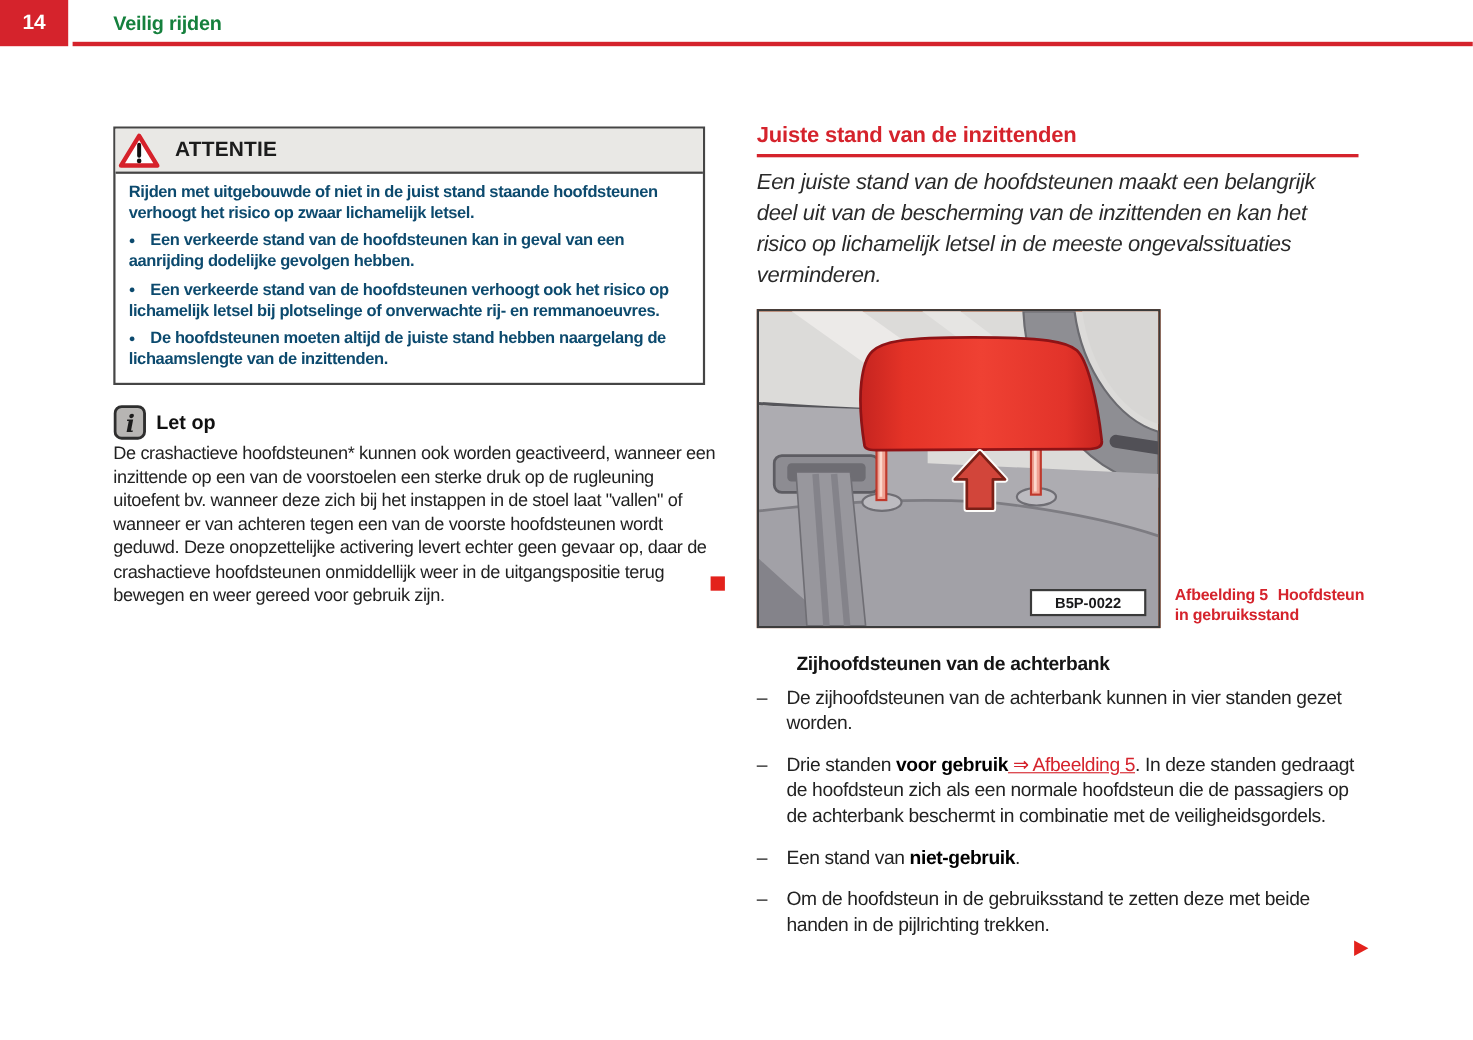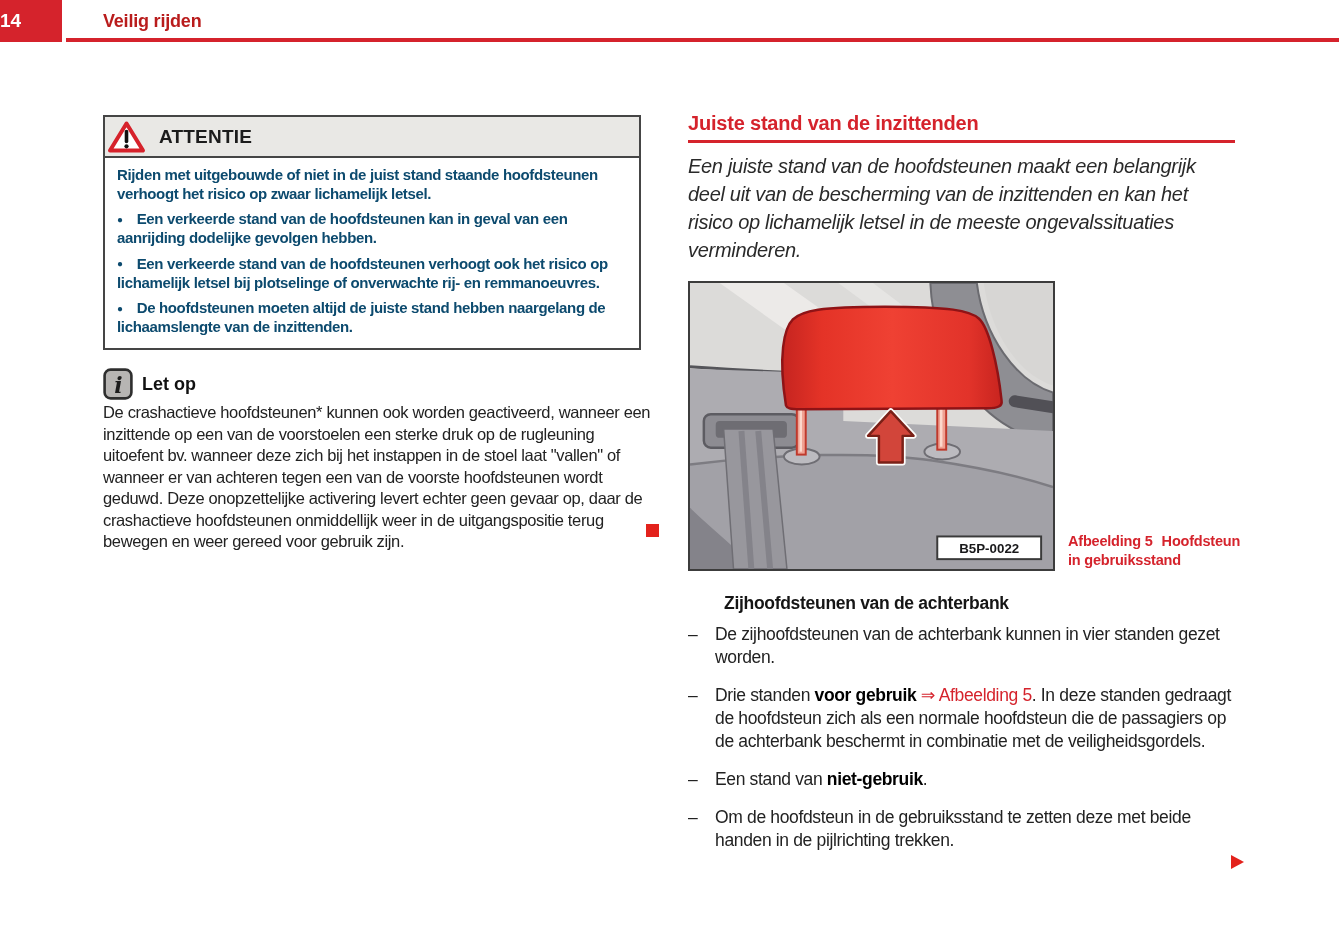--- a/index.html
+++ b/index.html
@@ -7,23 +7,23 @@
     --marker:#e3221c;
     --head-gray:#e9e8e5;
   }
   *{box-sizing:border-box;margin:0;padding:0;}
   html,body{background:#ffffff;}
   body{font-family:"Liberation Sans","DejaVu Sans",sans-serif;color:#1d1d1d;}
   .page{position:relative;width:1339px;height:945px;background:#fff;overflow:hidden;}
 
   
   .page-num{position:absolute;left:0;top:0;width:62px;height:42px;background:var(--red);
-    color:#fff;font-weight:700;font-size:19px;display:flex;align-items:center;justify-content:flex-start;}
+    color:#fff;font-weight:700;font-size:19px;display:flex;align-items:center;justify-content:center;}
   .header-rule{position:absolute;left:66px;right:0;top:38px;height:4px;background:var(--red);}
-  .page-title{position:absolute;left:103px;top:11px;font-size:18px;font-weight:700;color:#b91c1c;letter-spacing:-0.2px;}
+  .page-title{position:absolute;left:103px;top:11px;font-size:18px;font-weight:700;color:#15803d;letter-spacing:-0.2px;}
 
   
   .warn-box{position:absolute;left:103px;top:115px;width:538px;border:2px solid #454545;background:#fff;}
   .warn-head{height:41px;background:var(--head-gray);border-bottom:2px solid #454545;
     display:flex;align-items:center;padding:0 2px;gap:13px;}
   .warn-title{font-weight:700;font-size:19px;color:#1c1c1c;letter-spacing:0.2px;}
   .warn-body{padding:8px 9px 11px 12px;font-weight:700;font-size:15px;line-height:18.5px;
     color:#0c4a6e;letter-spacing:-0.35px;}
   .warn-body p{margin:0 0 7px;}
   .warn-body p:last-child{margin-bottom:0;}
@@ -49,21 +49,21 @@
   .fig-caption .cap-label{margin-right:9px;}
 
   .sub-head{position:absolute;left:724px;top:593px;font-size:17.5px;font-weight:700;color:#151515;letter-spacing:-0.3px;}
   .dash-list{position:absolute;left:688px;top:623px;width:552px;font-size:17.5px;line-height:23px;
     letter-spacing:-0.35px;color:#222;}
   .ditem{display:flex;margin-bottom:15px;}
   .ditem:last-child{margin-bottom:0;}
   .dash{width:27px;flex:none;}
   .dtext{flex:1;}
   .dtext b{font-weight:700;color:#000000;}
-  .redref{color:var(--red);}
+  .redref{color:var(--red);text-decoration:underline;}
   .cont-arrow{position:absolute;left:1231px;top:855px;width:0;height:0;
     border-left:13px solid var(--marker);border-top:7px solid transparent;border-bottom:7px solid transparent;}
 </style>
 </head>
 <body>
 
 <div class="page">
 
   <div class="page-num">
     <span>14</span>

